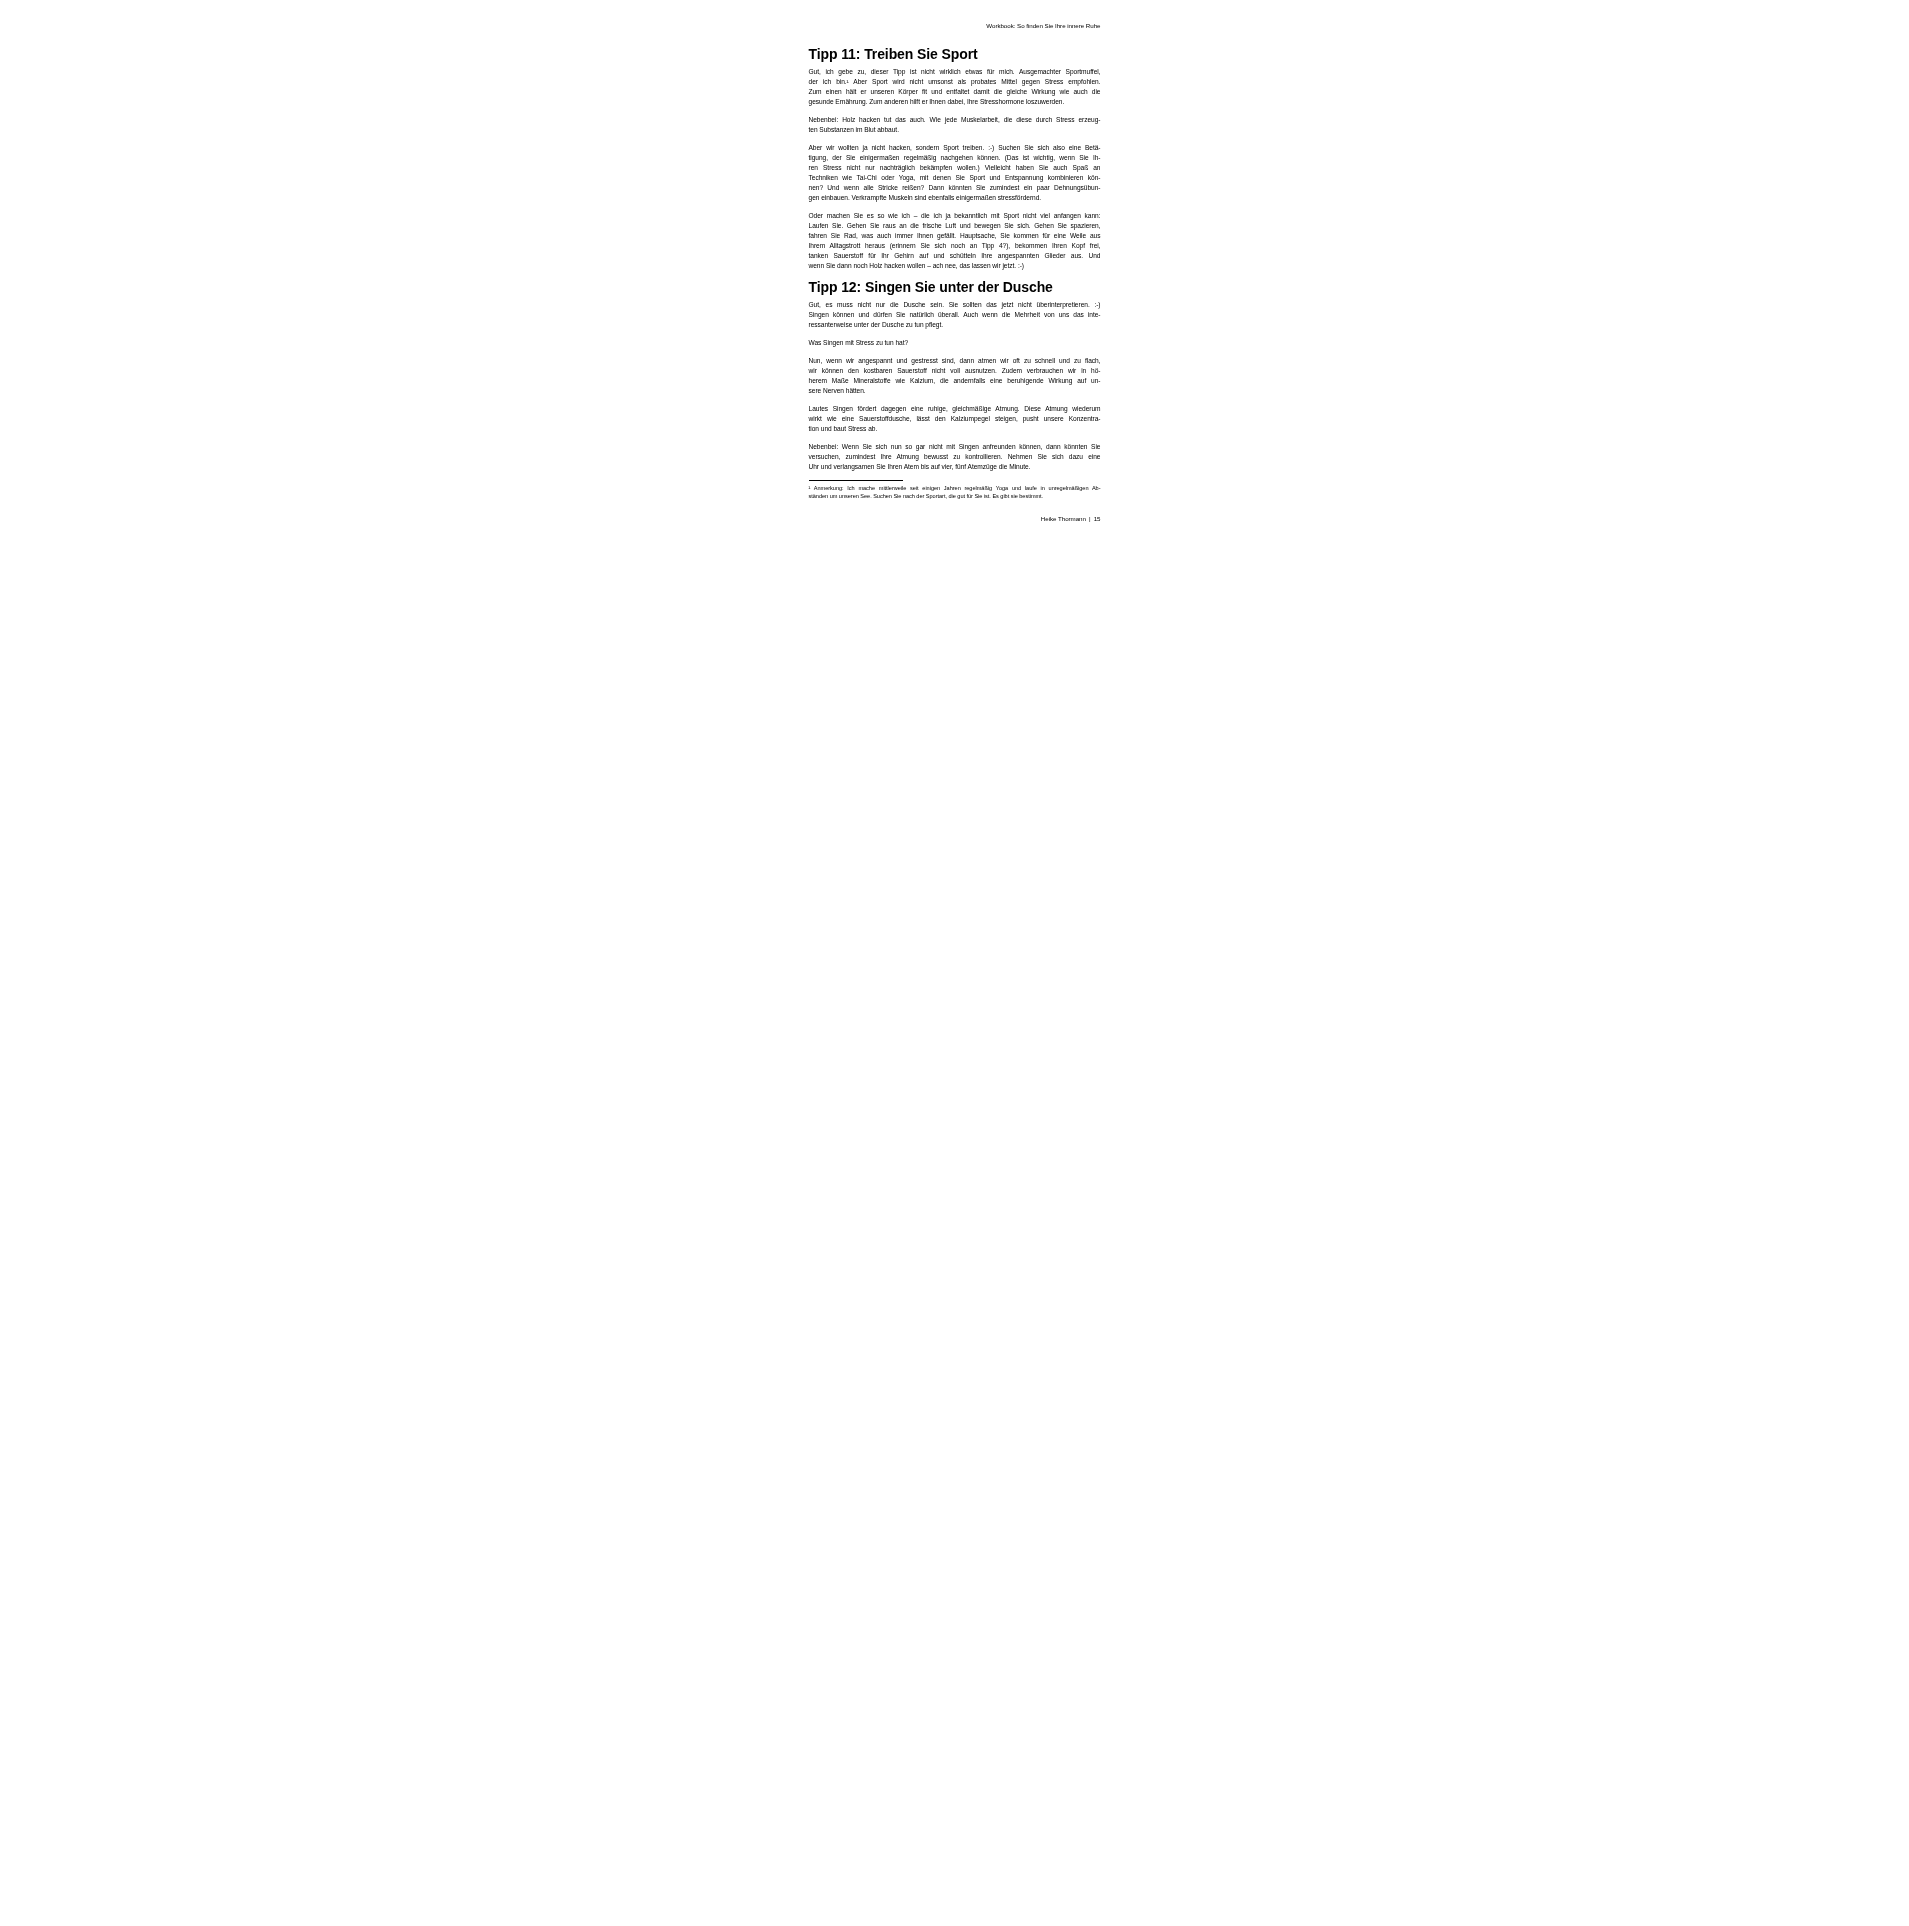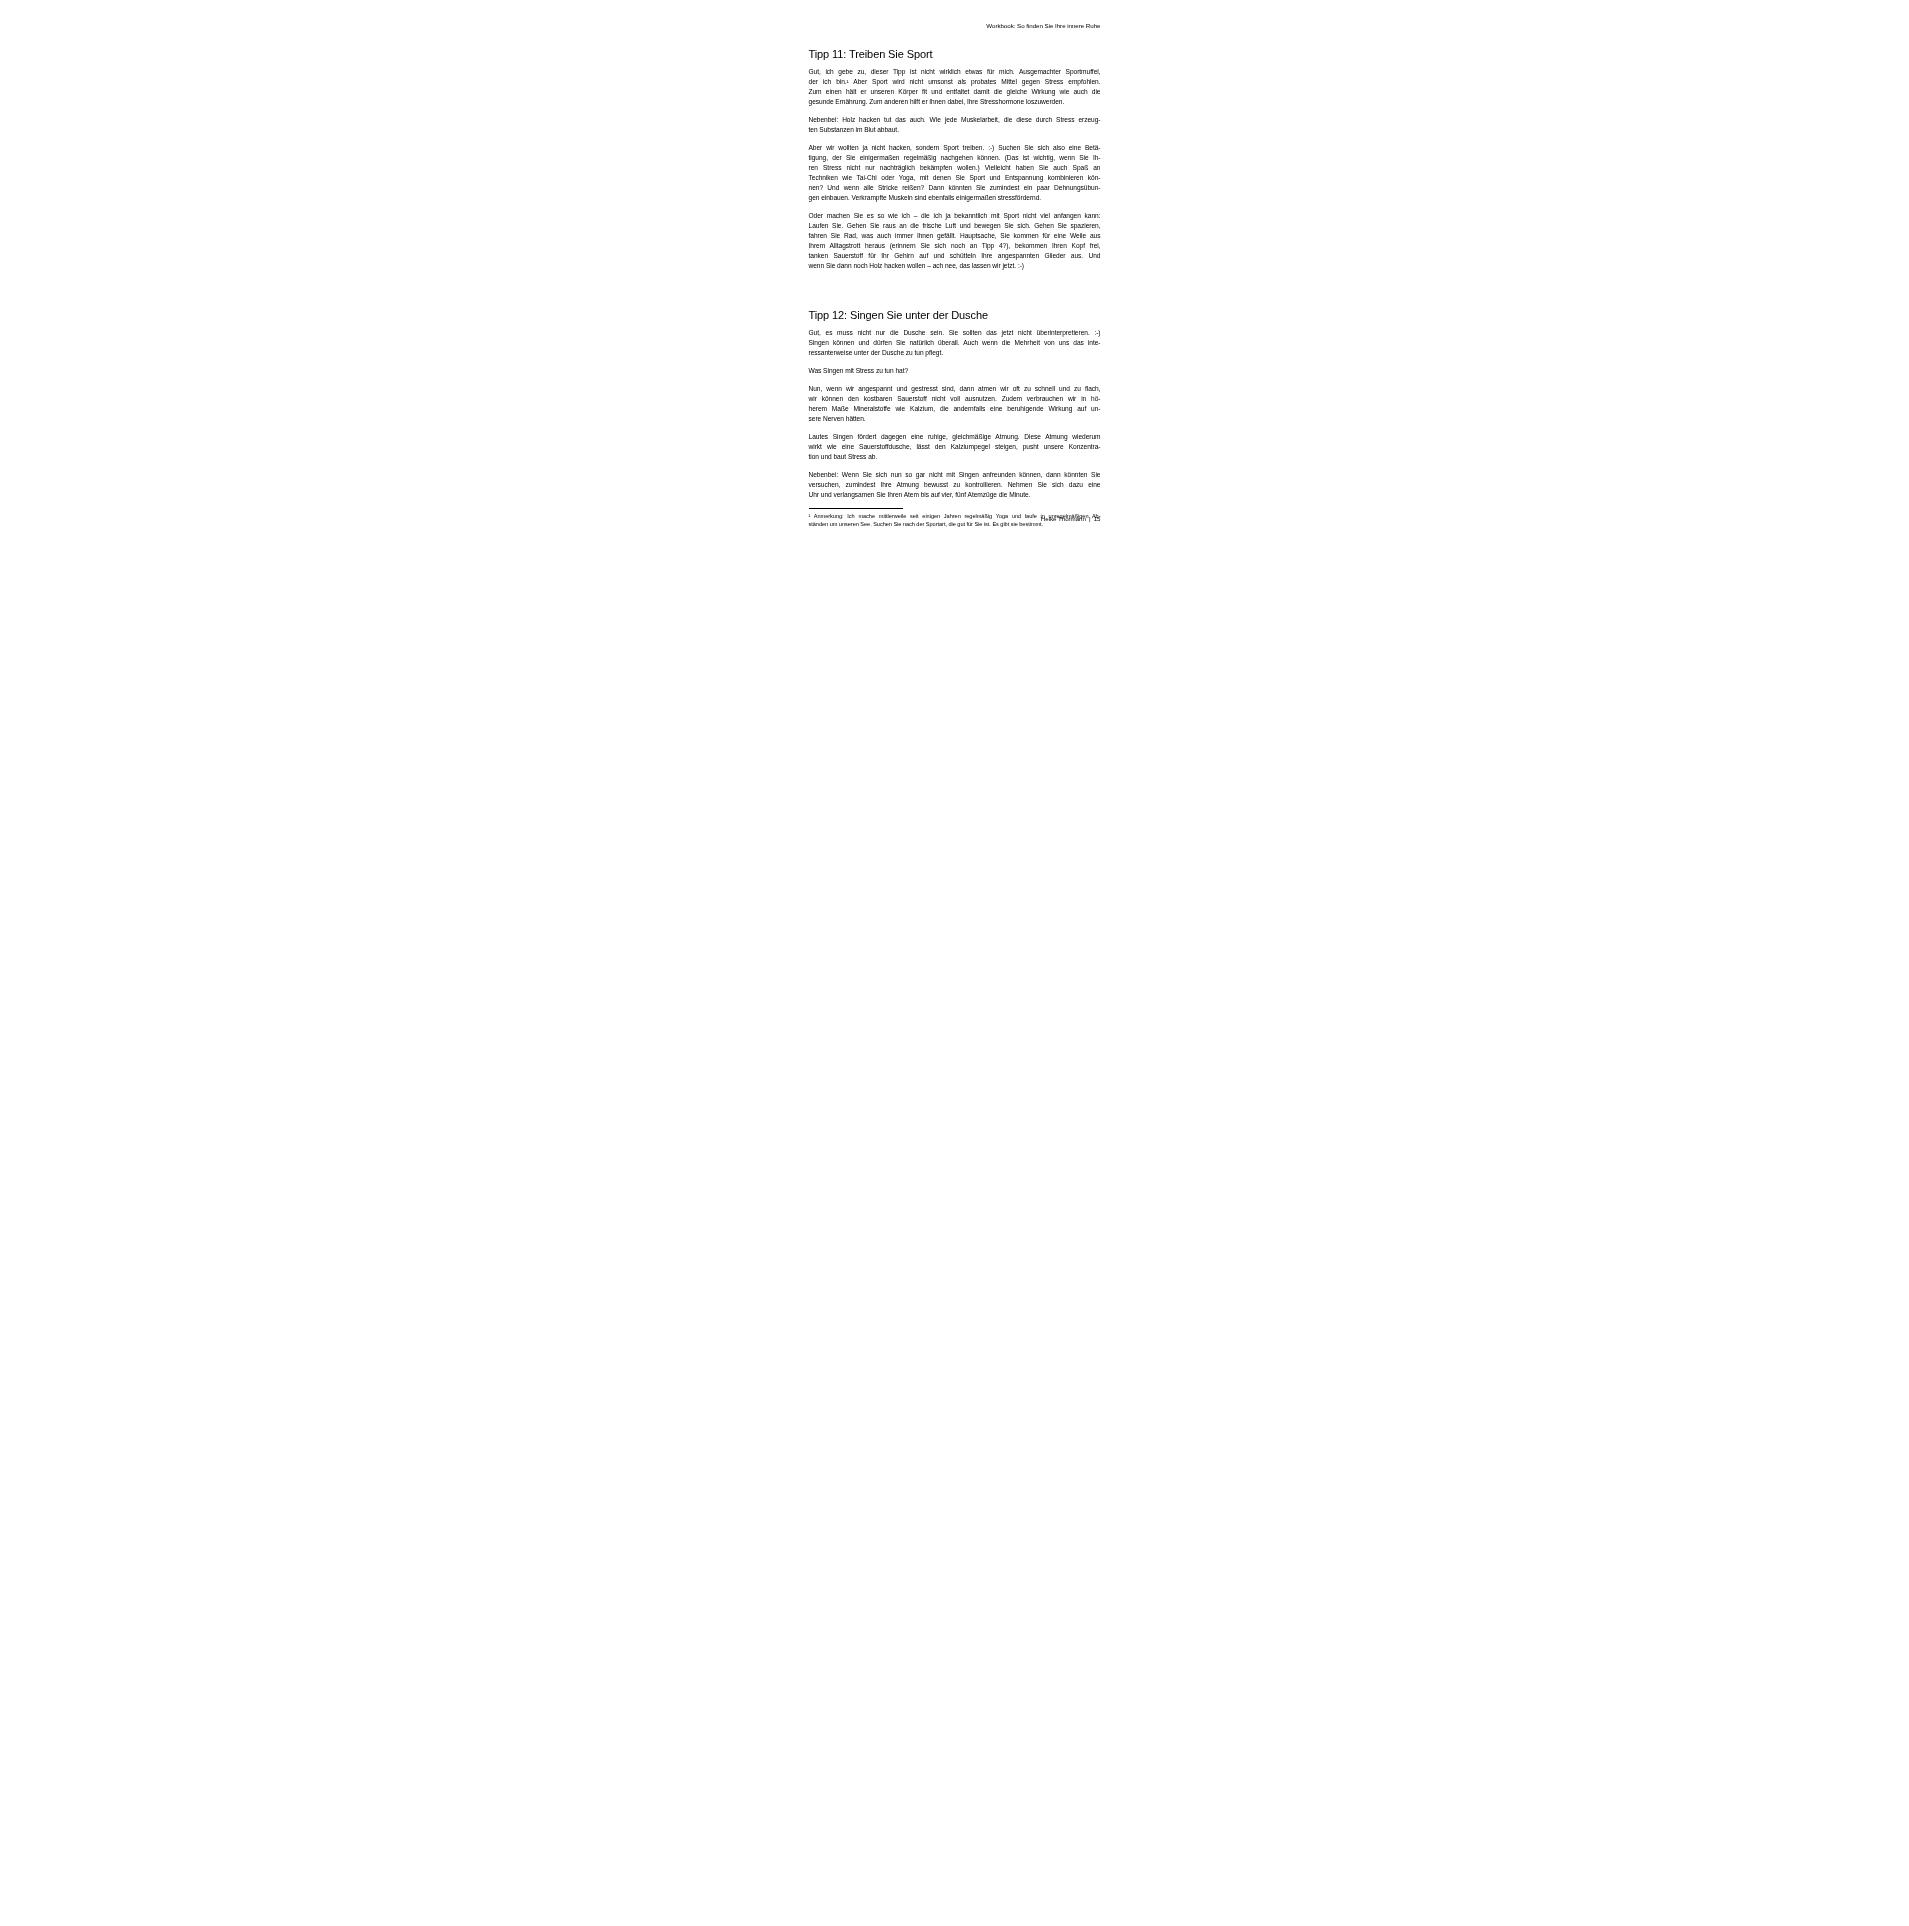--- a/index.html
+++ b/index.html
@@ -19,28 +19,28 @@
     box-sizing: border-box;
     overflow: hidden;
   }
   .page-header {
     text-align: right;
     font-size: 6.2px;
     line-height: 8.5px;
     letter-spacing: -0.04px;
   }
   h1.tip {
-    font-size: 11px;
+    font-size: 14px;
     line-height: 11.6px;
-    font-weight: 400;
+    font-weight: 700;
     margin: 19px 0 6.2px 0;
     letter-spacing: -0.1px;
   }
   h1.tip.second {
-    margin-top: 39px;
+    margin-top: 11px;
   }
   .para {
     font-size: 6.6px;
     line-height: 10px;
     letter-spacing: -0.04px;
     margin: 0 0 8px 0;
   }
   .ln {
     text-align: justify;
     text-align-last: justify;

